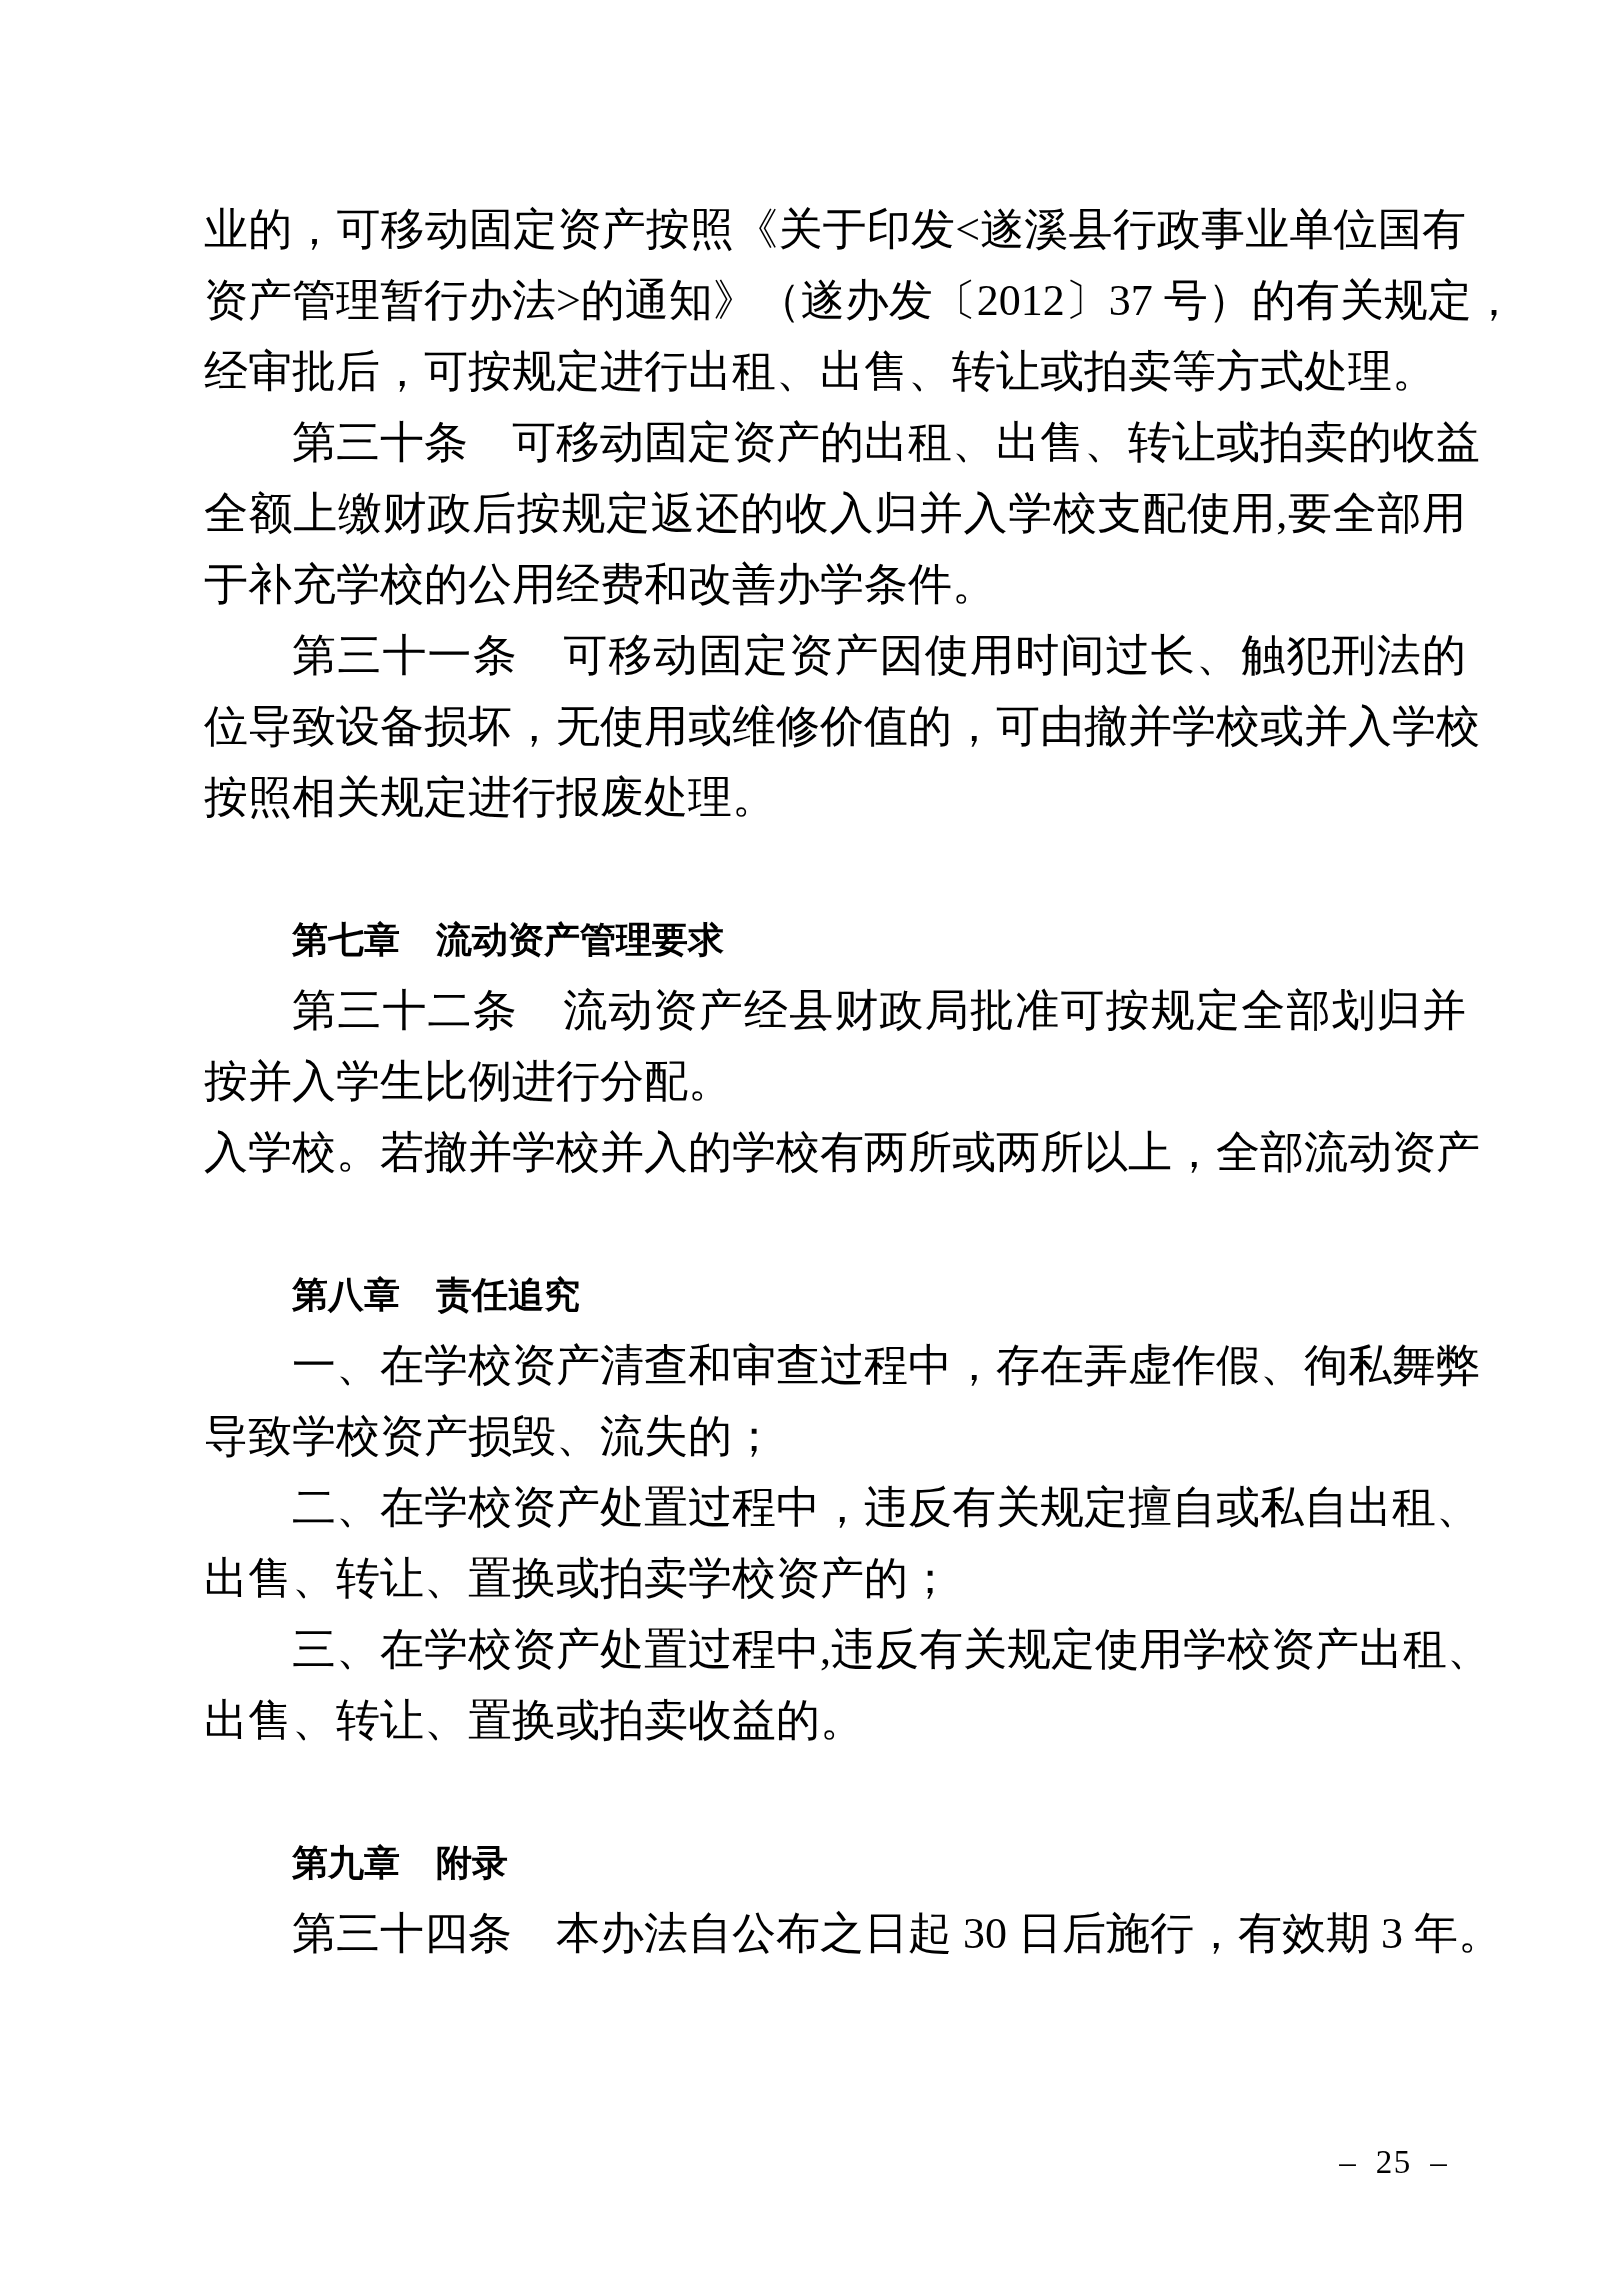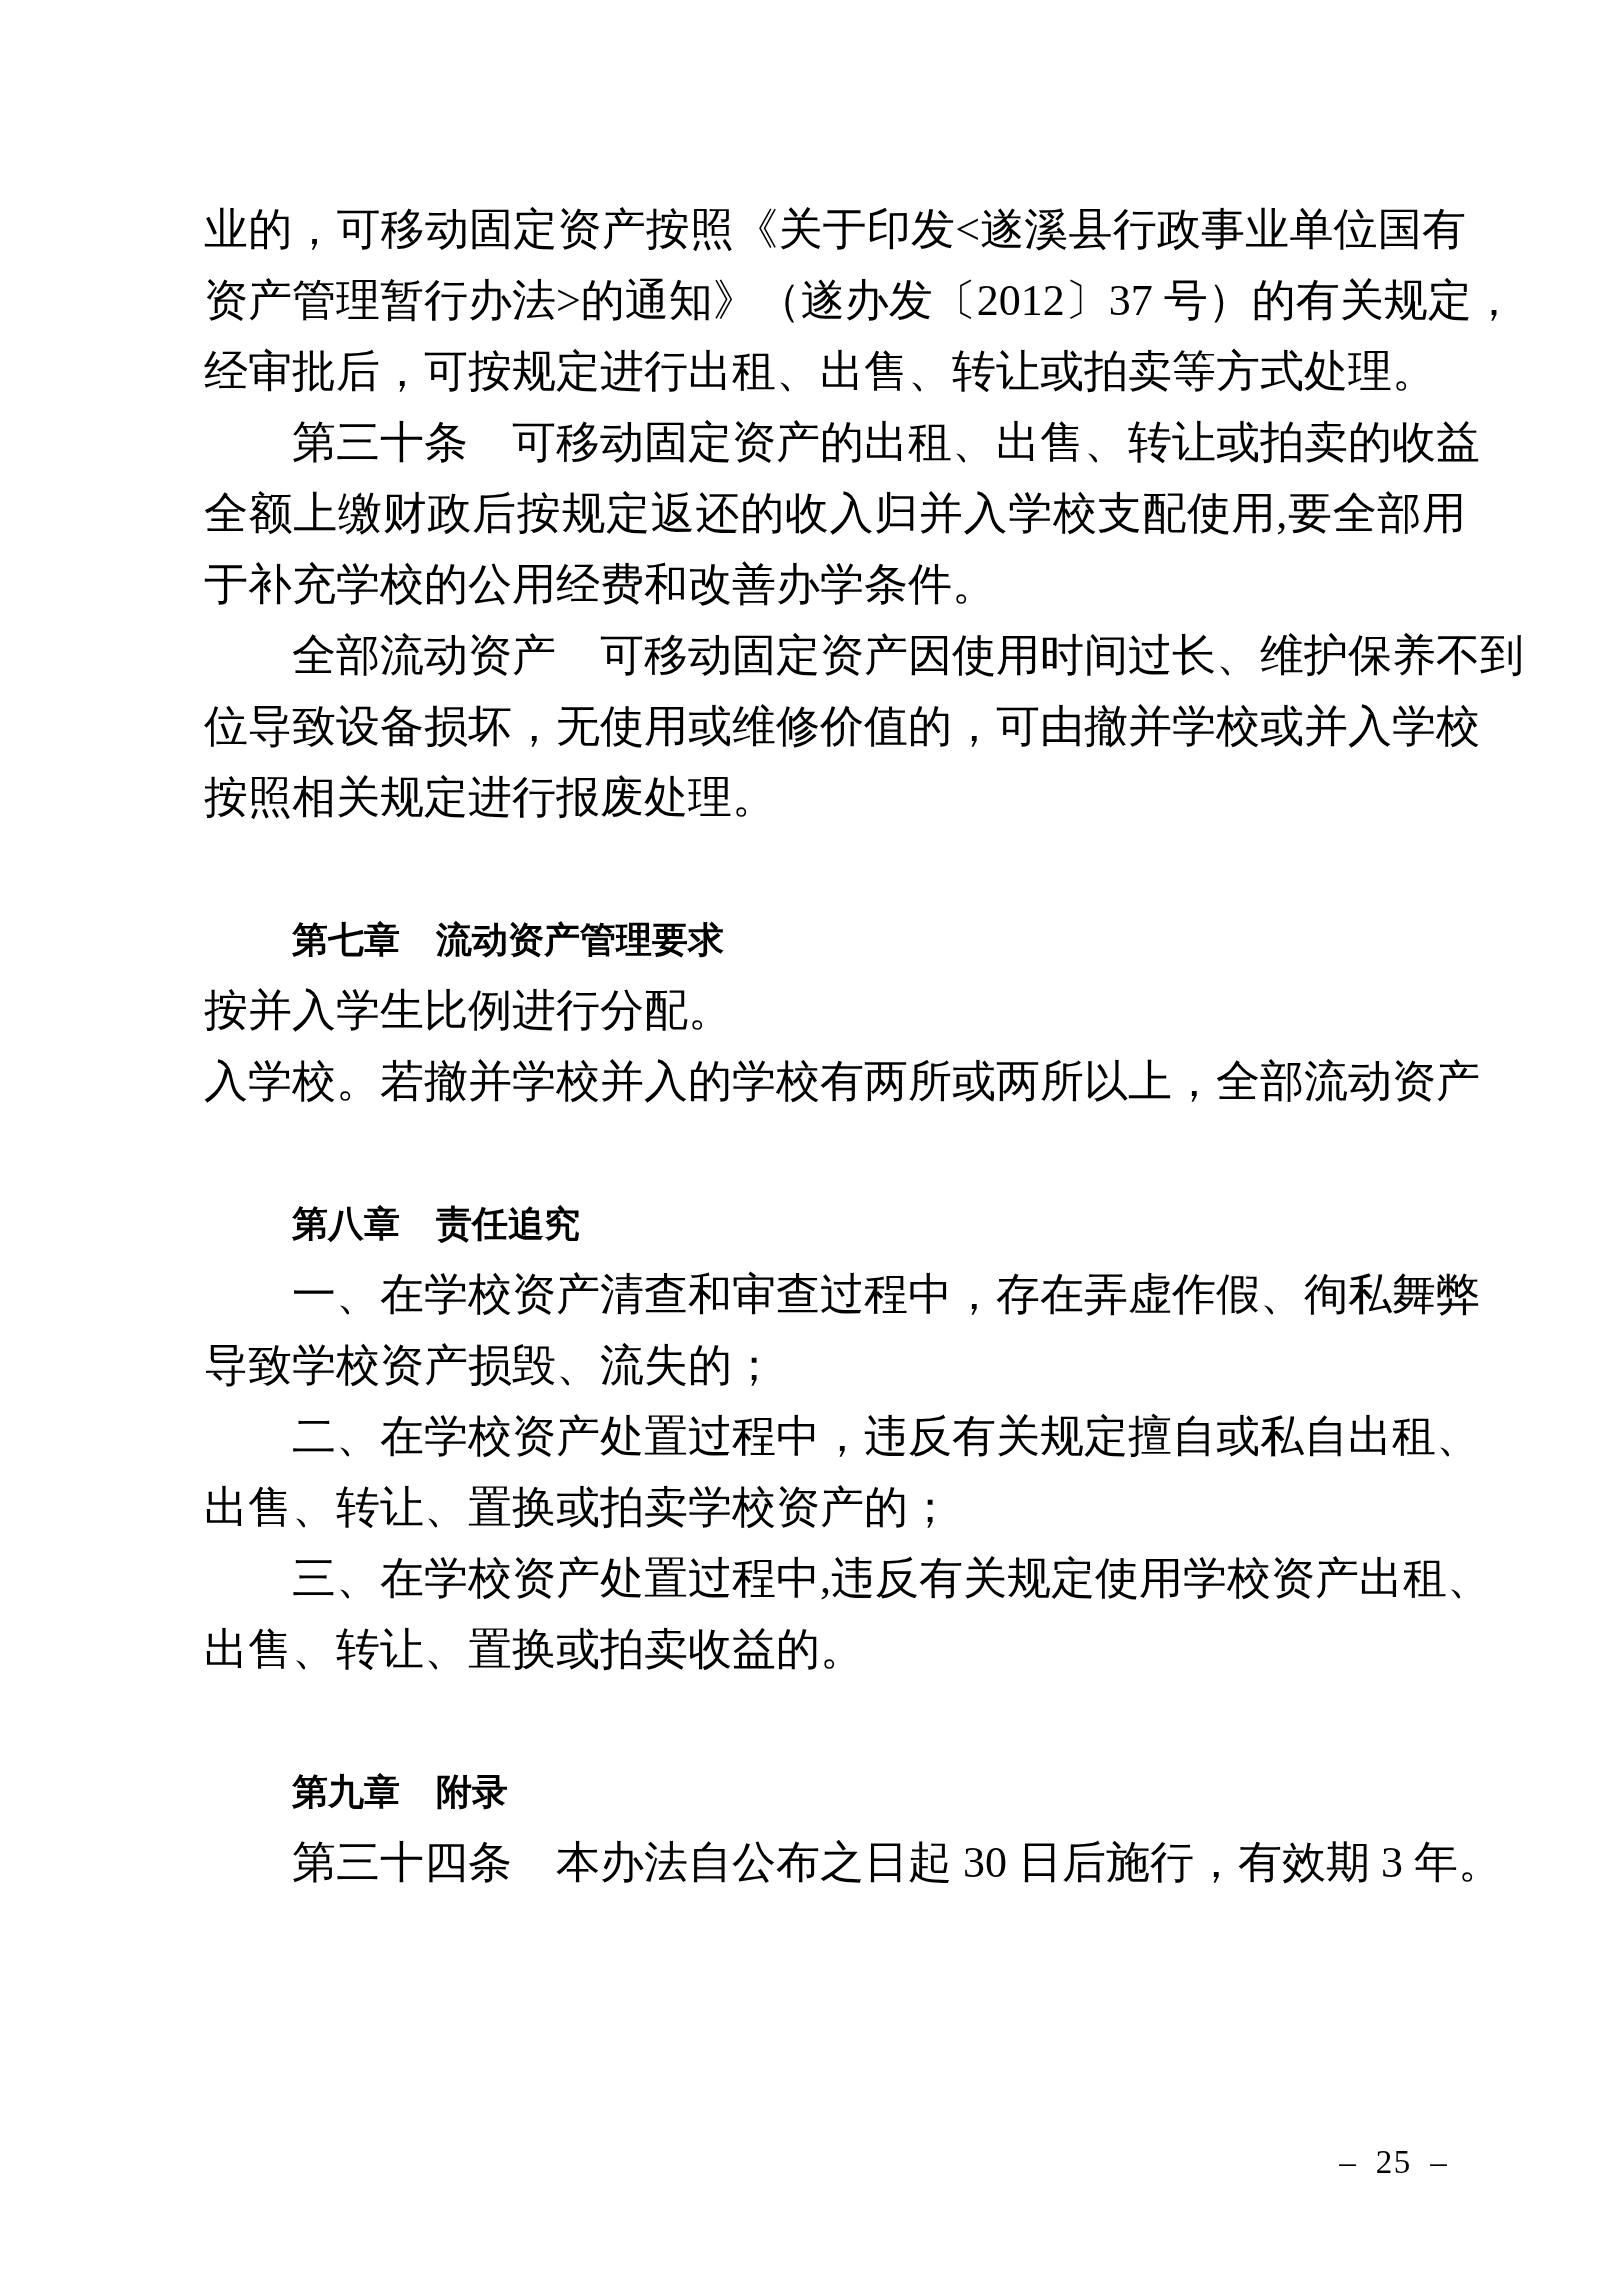--- a/index.html
+++ b/index.html
@@ -66,26 +66,27 @@
         <div class="line">业的，可移动固定资产按照《关于印发&lt;遂溪县行政事业单位国有</div>
         <div class="line">资产管理暂行办法&gt;的通知》（遂办发〔2012〕37 号）的有关规定，</div>
         <div class="line last">经审批后，可按规定进行出租、出售、转让或拍卖等方式处理。</div>
       </div>
       <div class="para">
         <div class="line indent">第三十条　可移动固定资产的出租、出售、转让或拍卖的收益</div>
         <div class="line">全额上缴财政后按规定返还的收入归并入学校支配使用,要全部用</div>
         <div class="line last">于补充学校的公用经费和改善办学条件。</div>
       </div>
       <div class="para">
-        <div class="line indent">全部流动资产　可移动固定资产因使用时间过长、维护保养不到</div>
+        <div class="line indent">第三十一条　可移动固定资产因使用时间过长、触犯刑法的</div>
         <div class="line">位导致设备损坏，无使用或维修价值的，可由撤并学校或并入学校</div>
         <div class="line last">按照相关规定进行报废处理。</div>
       </div>
       <div class="heading">第七章　流动资产管理要求</div>
       <div class="para">
+        <div class="line indent">第三十二条　流动资产经县财政局批准可按规定全部划归并</div>
         <div class="line last">按并入学生比例进行分配。</div>
         <div class="line">入学校。若撤并学校并入的学校有两所或两所以上，全部流动资产</div>
       </div>
       <div class="heading">第八章　责任追究</div>
       <div class="para">
         <div class="line indent">一、在学校资产清查和审查过程中，存在弄虚作假、徇私舞弊</div>
         <div class="line last">导致学校资产损毁、流失的；</div>
       </div>
       <div class="para">
         <div class="line indent">二、在学校资产处置过程中，违反有关规定擅自或私自出租、</div>

